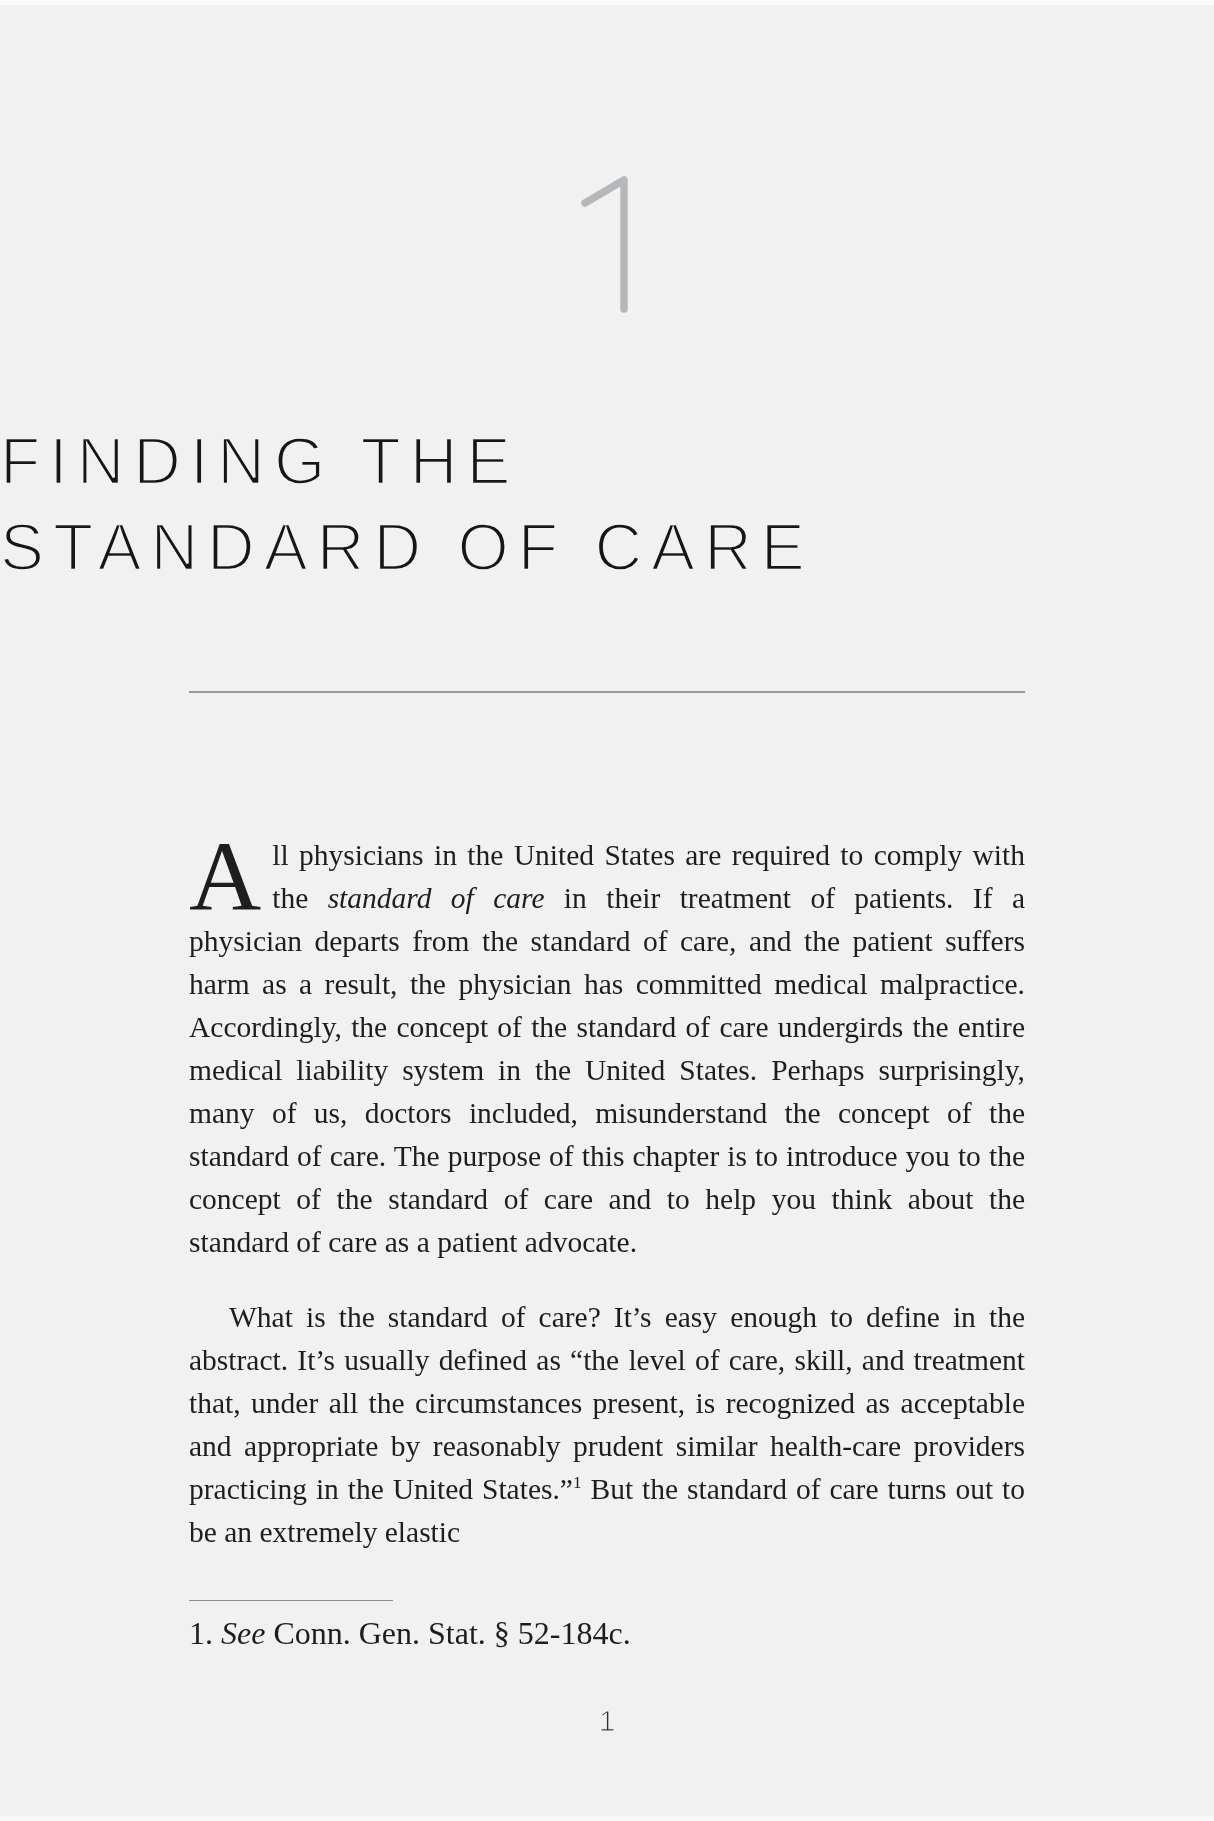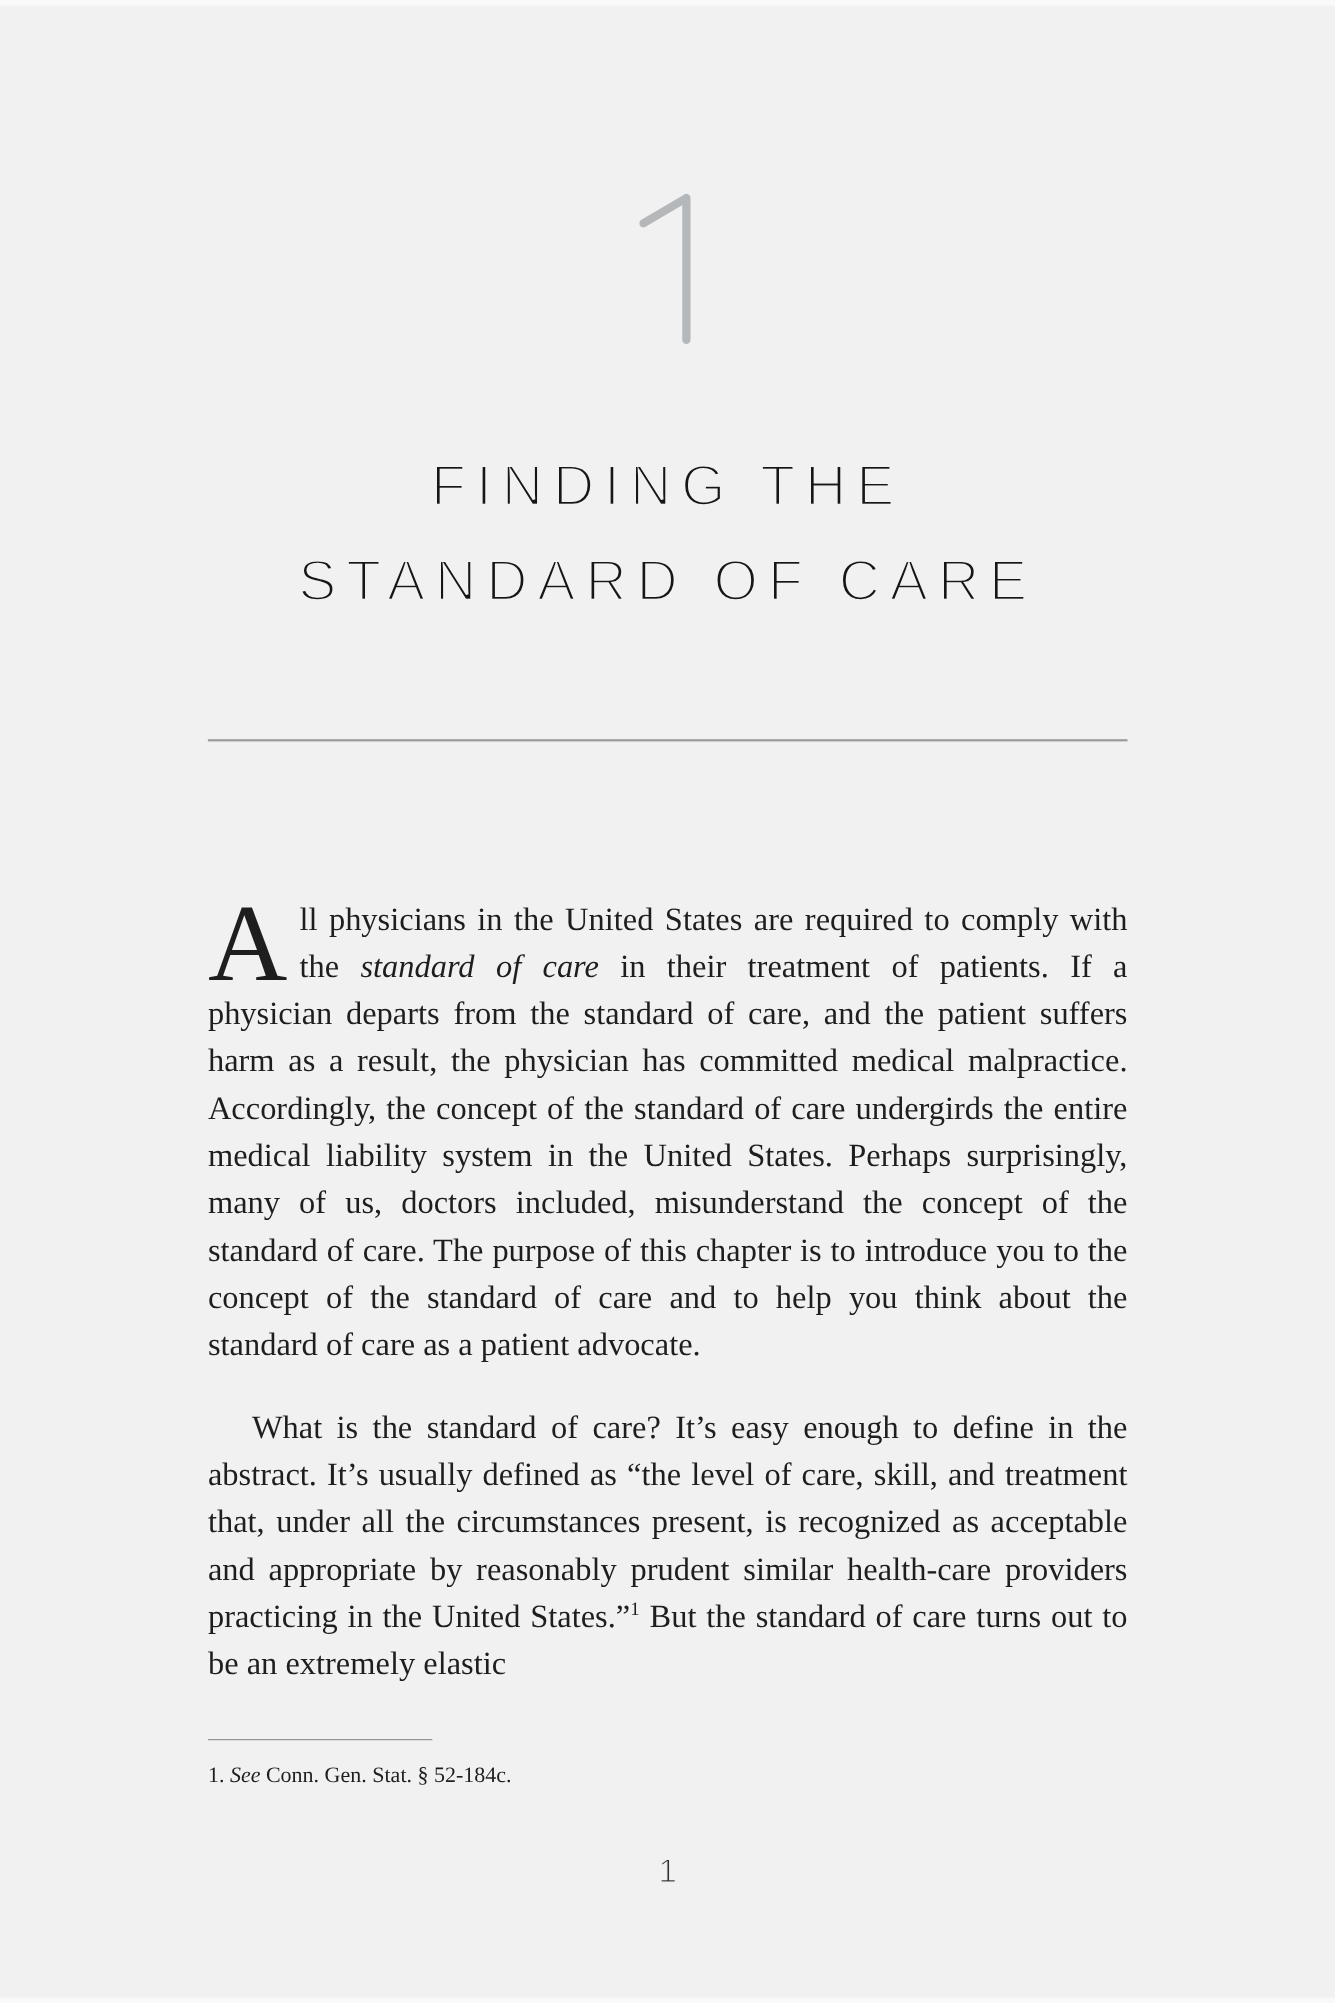--- a/index.html
+++ b/index.html
@@ -27,25 +27,25 @@
   .page::after { bottom: 0; }
 
   .chapter-number-wrap {
     padding-top: 170px;
     text-align: center;
     color: var(--chapter-numeral, #b5b8bb);
   }
   .chapter-number-wrap svg { display: inline-block; }
 
   .chapter-title {
-    margin-top: 78px;
-    text-align: center;
+    margin-top: 98px;
+    text-align: left;
     font-family: "Liberation Sans", "DejaVu Sans", sans-serif;
     font-weight: 300;
-    font-size: 52px;
+    font-size: 66px;
     line-height: 86px;
     letter-spacing: 9px;
     color: var(--title, #161616);
     -webkit-text-stroke: 2.4px var(--bg, #f1f1f2);
   }
 
   .title-divider {
     width: 836px;
     margin: 101px auto 0 auto;
     border: none;
@@ -87,21 +87,21 @@
     margin-top: 46px;
   }
   .footnote-divider {
     width: 204px;
     margin: 0;
     border: none;
     border-top: 1px solid var(--footnote-rule, #8a8a8a);
   }
   .footnote-text {
     margin-top: 15px;
-    font-size: 20px;
+    font-size: 32px;
     line-height: 34px;
     text-align: left;
     color: var(--text, #1e1e1e);
   }
 
   .page-number {
     margin-top: 54px;
     text-align: center;
     font-family: "Liberation Sans", "DejaVu Sans", sans-serif;
     font-size: 30px;

